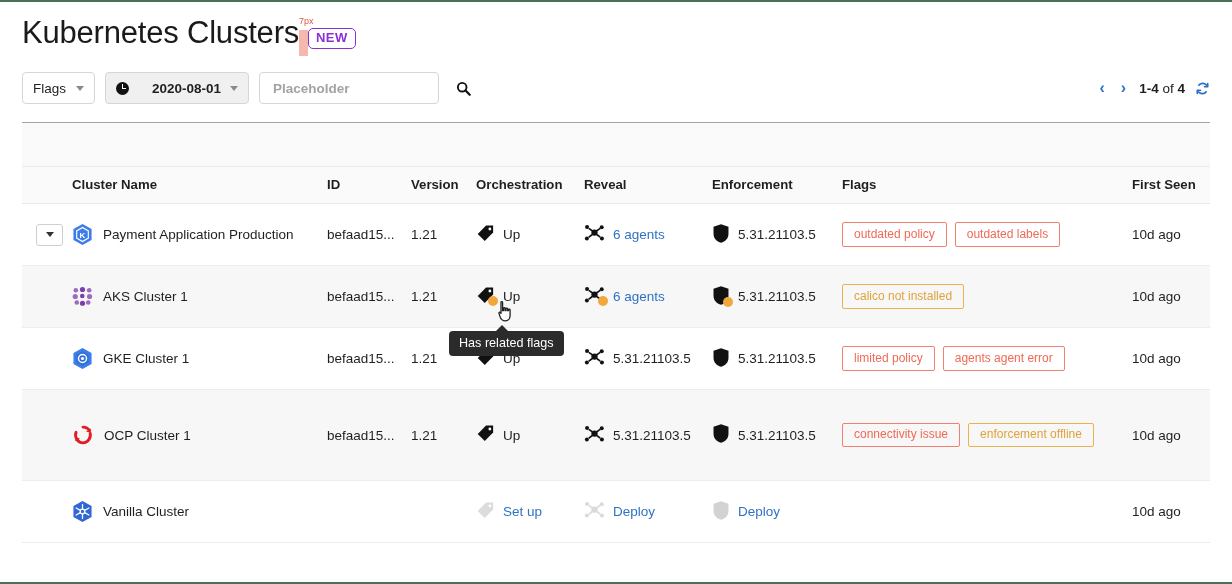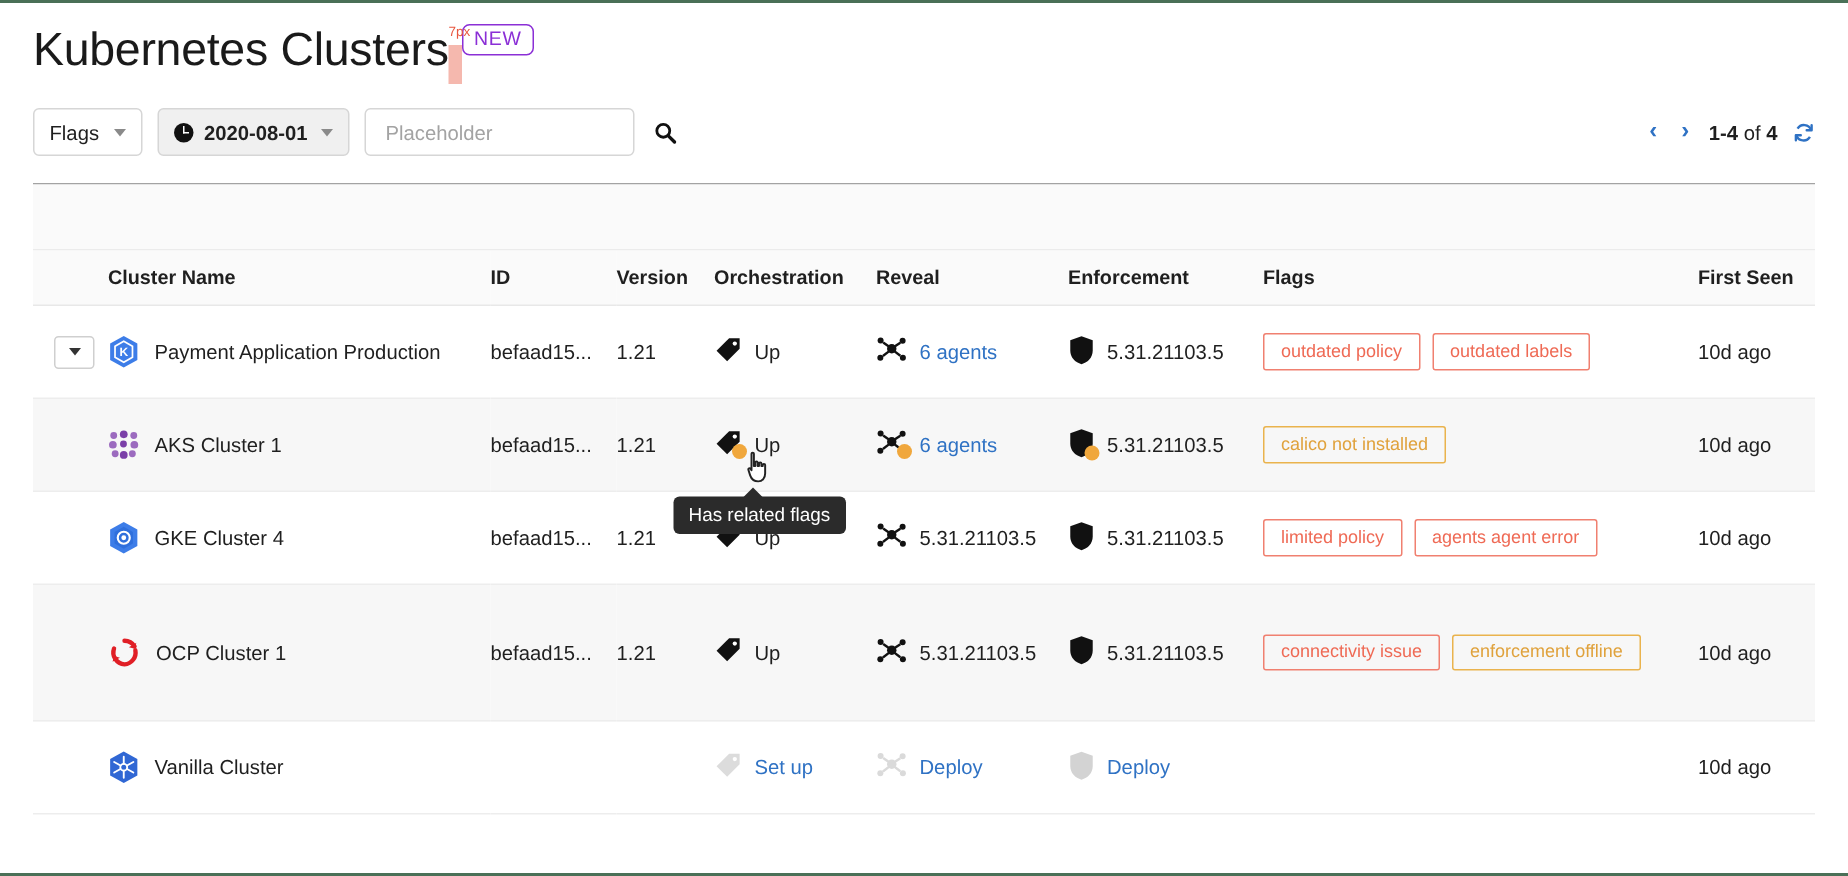--- a/index.html
+++ b/index.html
@@ -22,24 +22,24 @@
     font-size:31px; font-weight:400; letter-spacing:-0.2px;
     line-height:1.1; color:#1a1a1a; white-space:nowrap;
   }
   .spacer-anno { position:relative; width:9px; align-self:stretch; margin-top:6px; }
   .spacer-bar { position:absolute; left:0; top:8px; width:9px; height:26px; background:#f5b8ae; }
   .spacer-label {
     position:absolute; left:0; top:-6px; font-size:9px; color:#e8563f;
     font-family:"Liberation Sans", sans-serif; white-space:nowrap;
   }
   .new-badge {
-    margin-top:0;
+    margin-top:12px;
     border:1.6px solid #8b2fd6; color:#8b2fd6;
     border-radius:5px; padding:2px 7px 3px;
-    font-size:13px; font-weight:400; letter-spacing:0.4px;
+    font-size:13px; font-weight:700; letter-spacing:0.4px;
     line-height:1.1;
   }
 
   
   .toolbar {
     margin:22px 0 0 22px; width:1188px;
     display:flex; align-items:center;
   }
   .ctrl {
     height:32px; display:flex; align-items:center;
@@ -60,21 +60,21 @@
   .clock-ico::before {
     content:""; position:absolute; left:6px; top:6.2px; width:3.6px; height:1.3px; background:#fff;
   }
   .search-box {
     height:32px; width:180px; margin-left:10px;
     border:1px solid #d6d6d6; border-radius:4px; background:#fff;
     display:flex; align-items:center; padding:0 9px 0 11px;
   }
   .search-box input {
     border:none; outline:none; flex:1; font-size:13.5px;
-    font-family:"Liberation Sans", sans-serif; color:#1f1f1f; background:transparent;
+    font-family:"Liberation Sans", sans-serif; color:#1f1f1f; background:transparent;font-weight:bold;
   }
   .search-box input::placeholder { color:#a3a3a3; }
 
   .pager { margin-left:auto; display:flex; align-items:center; gap:10px; }
   .pg-arrow { color:#2f72c4; font-size:16px; font-weight:700; line-height:1; padding:2px 3px; }
   .pg-text { font-size:13.5px; color:#1f1f1f; font-weight:700; }
   .pg-text .of { font-weight:400; }
   .refresh-ico { color:#2f72c4; display:flex; align-items:center; }
 
   
@@ -165,21 +165,21 @@
 </div>
 
 <div class="toolbar">
 
   <div class="ctrl flags">
     <span>Flags</span>
     <span class="caret"></span>
   </div>
 
   <div class="ctrl date">
-    <span style="display:flex;align-items:center;">
+    <span style="display:flex;align-items:center;gap:16px;">
       <span class="clock-ico"></span>
       <span style="font-weight:700">2020-08-01</span>
     </span>
     <span class="caret"></span>
   </div>
 
   <div class="search-box">
     <input type="text" placeholder="Placeholder" style="">
     <span>
       <svg class="ico" width="15" height="15" viewBox="0 0 16 16">
@@ -384,21 +384,21 @@
      <td>
        <div class="name-cell">
          <span>
                 <svg class="ico" width="21" height="23" viewBox="0 0 22 24">
         <polygon points="11,1 20.5,6.3 20.5,17.7 11,23 1.5,17.7 1.5,6.3" fill="#3d7de8"></polygon>
         <polygon points="11,4.4 17.4,8 17.4,16 11,19.6 4.6,16 4.6,8" fill="#2f6fdc"></polygon>
         <circle cx="11" cy="12" r="4.2" fill="none" stroke="#fff" stroke-width="1.5"></circle>
         <circle cx="11" cy="12" r="1.7" fill="#fff"></circle>
       </svg>
               </span>
-         <span class="name-text">GKE Cluster 4</span>
+         <span class="name-text">GKE Cluster 1</span>
        </div>
      </td>
      <td>befaad15...</td>
      <td>1.21</td>
      <td>
             <div class="icon-cell">
               <span><span class="ico-wrap">
                   <svg class="ico" width="19" height="19" viewBox="0 0 20 20">
         <path d="M10.6 1.6H18v7.4L9.2 17.8 1.8 10.4z" fill="#111"></path>
         <circle cx="14.6" cy="5.3" r="1.5" fill="#fff"></circle>

